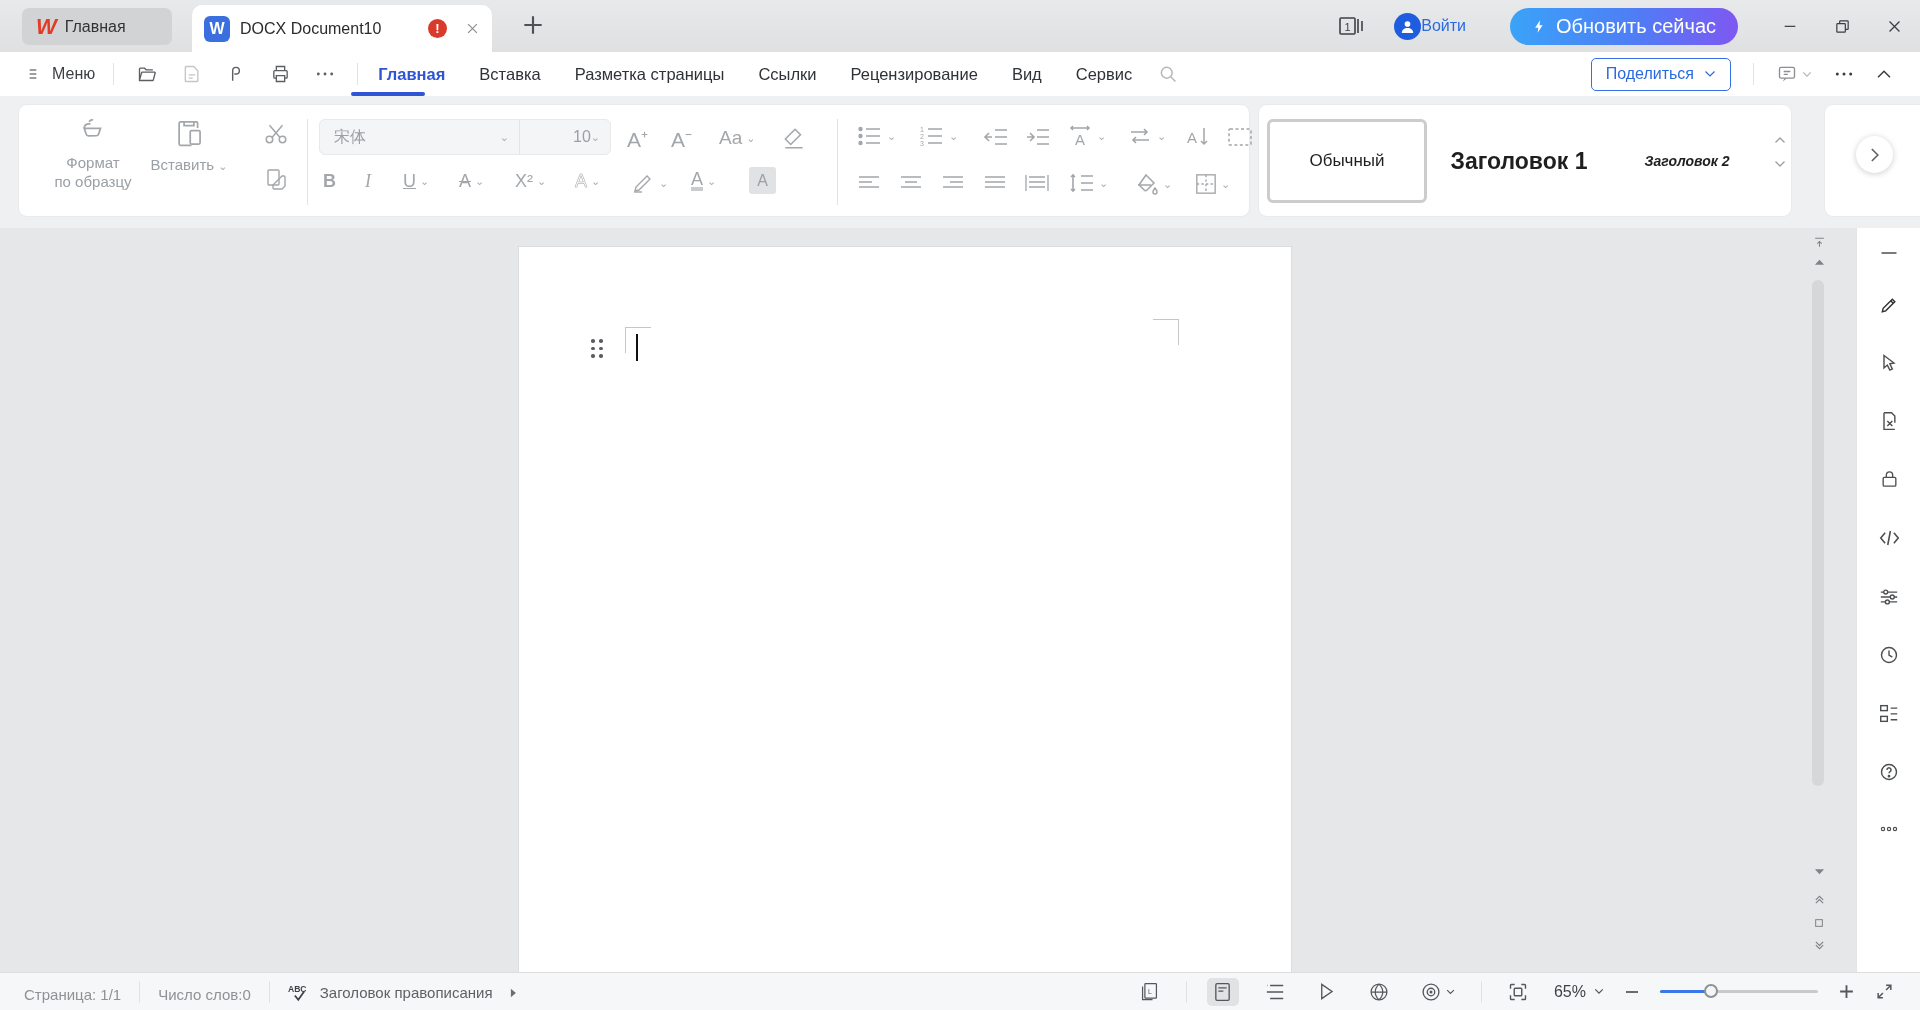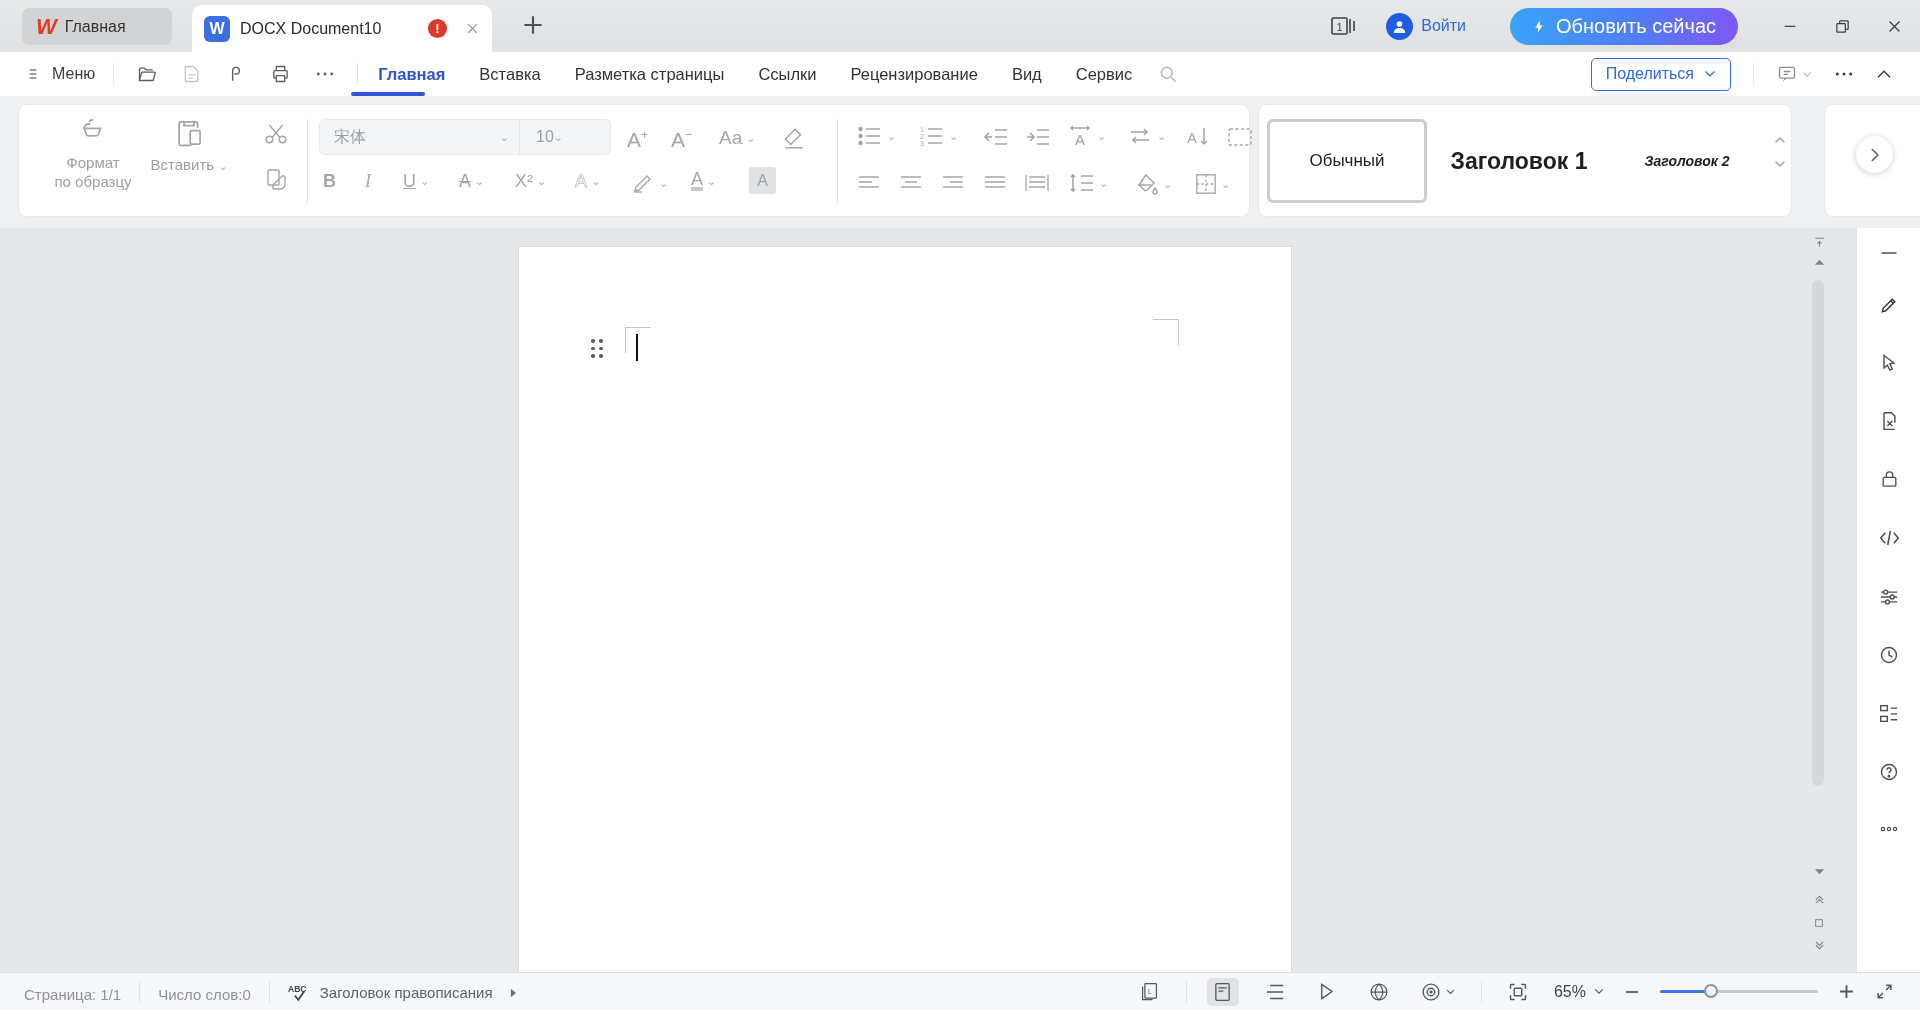--- a/index.html
+++ b/index.html
@@ -18,21 +18,21 @@
              border-radius:10px 10px 0 0; display:flex; align-items:center; gap:10px; padding:0 12px; }
   .doc-ic { width:26px; height:26px; border-radius:6px; background:#3b6fe0; color:#fff; font-weight:bold;
             font-size:16px; display:flex; align-items:center; justify-content:center; }
   .doc-title { font-size:16px; color:#2b2b2b; flex:1; white-space:nowrap; overflow:hidden; }
   .alert-badge { width:19px; height:19px; border-radius:50%; background:#d93a2b; color:#fff; font-size:13px;
                  font-weight:bold; display:flex; align-items:center; justify-content:center; }
   .tab-close { color:#8d9094; font-size:17px; margin-left:8px; }
   .newtab-btn { position:absolute; left:520px; top:12px; color:#4e5257; }
   .tb-right { position:absolute; right:0; top:0; height:52px; display:flex; align-items:center; }
   .win-count { display:flex; align-items:center; margin-right:28px; color:#3e4146; }
-  .login { display:flex; align-items:center; gap:8px; margin-right:44px; }
+  .login { display:flex; align-items:center; margin-right:44px; }
   .login-ic { width:27px; height:27px; border-radius:50%; background:#1f5de0; display:flex; align-items:center; justify-content:center; }
   .login-label { font-size:16px; color:#2a6ae0; }
   .upgrade-btn { height:37px; border-radius:19px; padding:0 22px; display:flex; align-items:center; gap:9px;
                  background:linear-gradient(90deg,#3aa3f8,#4f7df5 55%,#7e58f2); color:#fff; font-size:20px; margin-right:26px; }
   .winctl { width:52px; height:52px; display:flex; align-items:center; justify-content:center; color:#3a3d41; }
 
   
   .menubar { position:absolute; top:52px; left:0; width:1920px; height:44px; background:#fff;
              display:flex; align-items:center; }
   .menu-group { display:flex; align-items:center; gap:8px; padding:0 18px 0 26px; }
@@ -57,21 +57,21 @@
   .panel-styles { left:1258px; width:534px; }
   .panel-clip { left:1824px; width:120px; border-radius:9px 0 0 9px; }
   .rgroup-stack { position:absolute; text-align:center; color:#9aa0a6; font-size:15px; line-height:19px; }
   .rgroup-stack .gicon { display:flex; justify-content:center; margin-bottom:6px; color:#a3a7ab; }
   .chev { font-size:11px; color:#a9adb1; }
   .riconbtn { position:absolute; color:#a3a7ab; display:flex; align-items:center; gap:4px; }
   .combo-wrap { position:absolute; left:300px; top:14px; width:292px; height:36px; background:#f4f5f6;
                 border:1px solid #e8e9eb; border-radius:6px; display:flex; align-items:center; }
   .combo-font { flex:1; display:flex; align-items:center; justify-content:space-between; padding:0 10px 0 14px;
                 color:#9aa0a6; font-size:16px; border-right:1px solid #e4e5e7; height:100%; }
-  .combo-size { width:90px; display:flex; align-items:center; justify-content:flex-start; padding:0 10px 0 16px;
+  .combo-size { width:90px; display:flex; align-items:center; justify-content:flex-end; padding:0 10px 0 16px;
                 color:#9aa0a6; font-size:16px; }
   .glyph { font-size:18px; color:#a3a7ab; }
   .glyph.b { font-weight:bold; }
   .glyph.i { font-family:"Liberation Serif",serif; font-style:italic; }
   .glyph.u { text-decoration:underline; }
   .glyph.strike { text-decoration:line-through; }
   .glyph.fcolor { border-bottom:4px solid #c9cccf; line-height:16px; }
   .hl-box { width:27px; height:27px; background:#e0e2e4; border-radius:3px; display:flex; align-items:center;
             justify-content:center; color:#9aa0a6; font-size:16px; }
   .style-card { position:absolute; top:14px; height:84px; display:flex; align-items:center; justify-content:center; color:#1f1f1f; }

